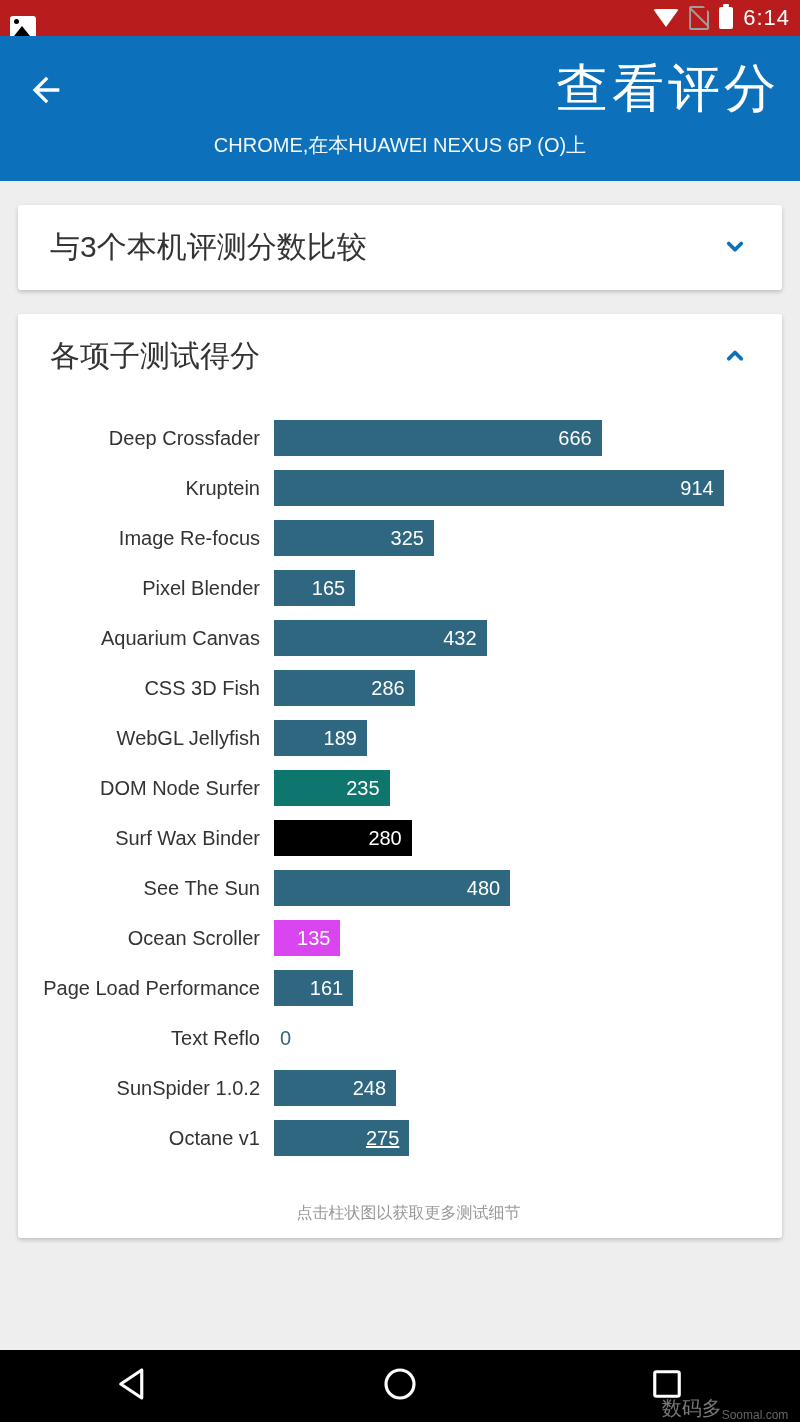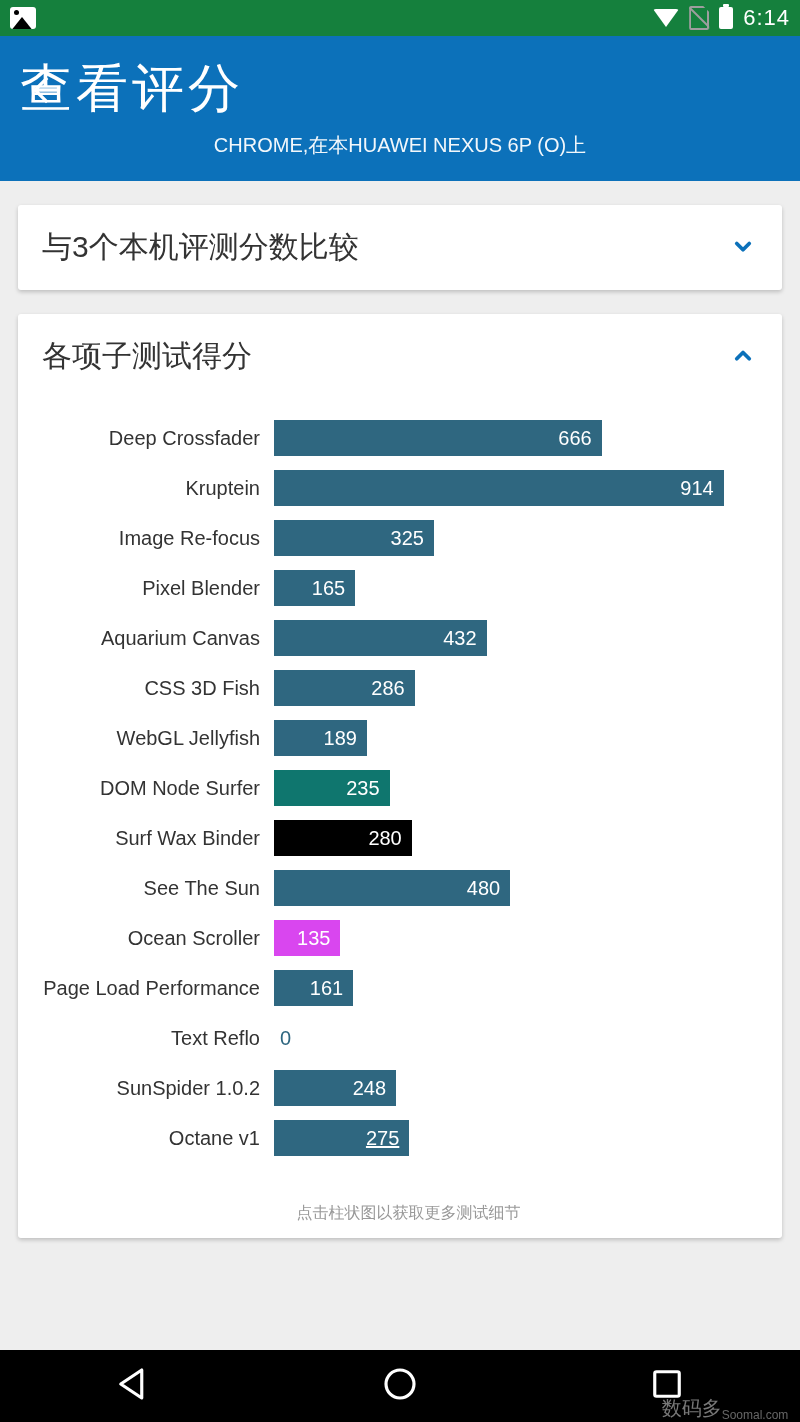--- a/index.html
+++ b/index.html
@@ -7,23 +7,22 @@
     width: 800px;
     height: 1422px;
     background: #eeeeee;
     font-family: -apple-system, "Helvetica Neue", Arial, "PingFang SC", "Microsoft YaHei", sans-serif;
     overflow: hidden;
     position: relative;
   }
   
   .status-bar {
     height: 36px;
-    background: #15803d;
+    background: #b91c1c;
     display: flex;
-    align-items: center;
     padding: 16px 10px;
     color: #fff;
   }
   .status-left { flex: 0 0 auto; }
   .status-right { margin-left: auto; display: flex; align-items: center; gap: 10px; }
   .status-right .clock { color: #fff; font-size: 22px; font-weight: 400; letter-spacing: 1px; }
   .pic-icon {
     width: 26px; height: 22px; background:#fff; border-radius:3px;
     position:relative; overflow:hidden;
   }
@@ -62,41 +61,41 @@
     background:#0c71ba;
     color:#fff;
     padding: 18px 20px 22px 20px;
     position:relative;
   }
   .back-arrow {
     position:absolute; left:26px; top:34px;
   }
   .back-arrow svg { width:40px; height:40px; }
   .app-title {
-    text-align:left;
+    text-align:right;
     font-size:52px;
     font-weight:400;
     letter-spacing:4px;
   }
   .app-sub {
     text-align:center;
     font-size:20px;
     margin-top:8px;
     opacity:0.95;
   }
   
   .card {
     background:#fff;
     margin: 24px 18px 0 18px;
     border-radius:3px;
     box-shadow: 0 2px 4px rgba(0,0,0,0.2);
   }
   .card-head {
     display:flex; align-items:center;
-    padding: 22px 24px;
+    padding: 22px 32px;
     border-radius: 15px;
   }
   .card-head-text {
     font-size:30px;
     color:#333;
   }
   .chevron {
     margin-left:auto;
   }
   .chevron svg { width:30px; height:30px; }

